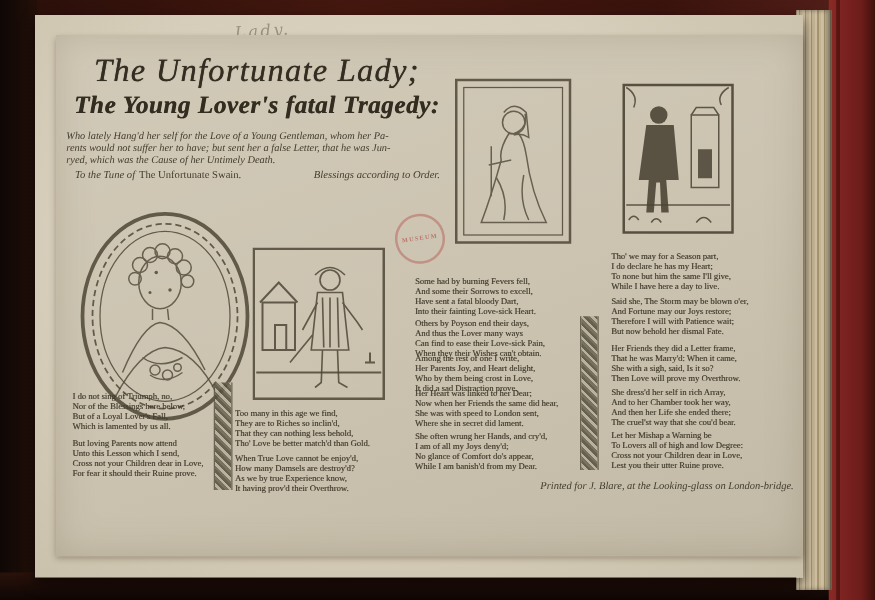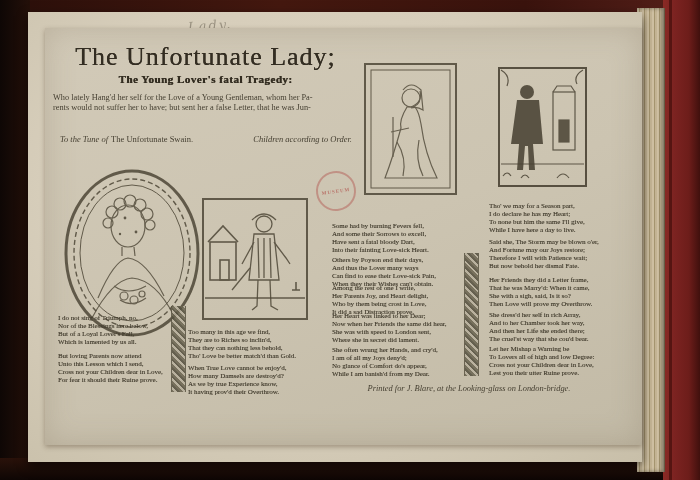--- a/index.html
+++ b/index.html
@@ -27,25 +27,25 @@
 
   .pencil{position:absolute;color:#8b8373;font-style:italic;}
   .pencil-lady{left:160px;top:6px;font-size:13px;letter-spacing:2px;transform:rotate(-4deg);
                font-family:"DejaVu Serif",serif;opacity:.8;}
   .pencil-folio{left:566px;top:30px;font-size:12px;transform:rotate(-38deg);opacity:.75;}
 
   
   .sheet{position:absolute;left:17px;top:16px;width:597px;height:417px;
          background:linear-gradient(160deg,#d2cab8 0%,#ccc4b1 50%,#c2baa6 100%);
          box-shadow:0 2px 5px rgba(60,40,20,.35), inset 0 0 30px rgba(120,105,80,.25);}
-  .header{position:absolute;left:8px;top:14px;width:305px;text-align:center;}
+  .header{position:absolute;left:8px;top:14px;width:305px;text-align:center;font-style:italic;}
   .title{font-size:26px;letter-spacing:1px;color:#332d22;white-space:nowrap;
          text-shadow:0 0 .6px #332d22;}
   .or-line{font-size:7px;letter-spacing:3px;margin-top:3px;color:#443e30;}
-  .subtitle{font-size:11px;font-weight:bold;letter-spacing:.5px;color:#332d21;
+  .subtitle{font-size:20px;font-weight:bold;letter-spacing:.5px;color:#332d21;
             text-shadow:.4px 0 0 #332d21;margin-top:1px;}
   .summary{margin-top:8px;text-align:left;font-size:8.3px;line-height:9.7px;color:#443e30;}
   .tune-row{position:absolute;left:15px;top:106px;width:292px;display:flex;font-size:8.5px;color:#443e30;}
   .tune-prefix,.license{font-style:italic;}
   .tune-name{margin-left:3px;}
   .license{margin-left:auto;}
 
   
   .cut{position:absolute;}
   .cut svg{display:block;}
@@ -55,21 +55,21 @@
          border:2px solid rgba(181,98,90,.65);display:flex;align-items:center;justify-content:center;
          transform:rotate(-8deg);opacity:.8;}
   .stamp span{font-size:5px;letter-spacing:1px;color:#b5625a;font-weight:bold;}
 
   
   .stanza{position:absolute;font-size:6.9px;line-height:8px;color:#3f392b;white-space:nowrap;
           text-shadow:.3px 0 0 rgba(63,57,43,.5);}
   .ornament{position:absolute;width:13px;border-left:1px solid #5a5442;border-right:1px solid #5a5442;
             background:repeating-linear-gradient(45deg,#6a6450 0 2px,#b7af9c 2px 4px,#55503f 4px 6px);
             opacity:.85;}
-  .imprint{position:absolute;left:258px;top:356px;width:332px;text-align:center;
+  .imprint{position:absolute;left:258px;top:356px;width:332px;text-align:right;
            font-size:8.4px;color:#443e30;font-style:italic;}
 </style>
 </head>
 <body>
 
 <div id="shot">
 
   <div class="band-top"></div>
   <div class="band-left"></div>
   <div class="band-bottom"></div>
@@ -84,26 +84,27 @@
     <div class="pencil pencil-folio">197</div>
 
     <div class="sheet">
 
       <div class="header">
         <div class="title">The Unfortunate Lady;</div>
         <div class="subtitle">The Young Lover's fatal Tragedy:</div>
         <div class="summary">
             <div>Who lately Hang'd her self for the Love of a Young Gentleman, whom her Pa-</div>
             <div>rents would not suffer her to have; but sent her a false Letter, that he was Jun-</div>
+            <div>ryed, which was the Cause of her Untimely Death.</div>
           </div>
       </div>
       <div class="tune-row">
         <span class="tune-prefix">To the Tune of</span>
         <span class="tune-name">The Unfortunate Swain.</span>
-        <span class="license">Children according to Order.</span>
+        <span class="license">Blessings according to Order.</span>
       </div>
 
       <div class="cut" style="left:318px;top:34px;">
         <svg width="95" height="134" viewBox="0 0 95 134">
           <g stroke="#4e4737" fill="none" stroke-width="2" opacity=".85">
             <rect x="2" y="2" width="91" height="130"></rect>
             <rect x="8" y="8" width="79" height="118" stroke-width="1"></rect>
           </g>
           <g stroke="#4e4737" fill="none" stroke-width="1.2" opacity=".8">
             <circle cx="48" cy="36" r="9"></circle>

